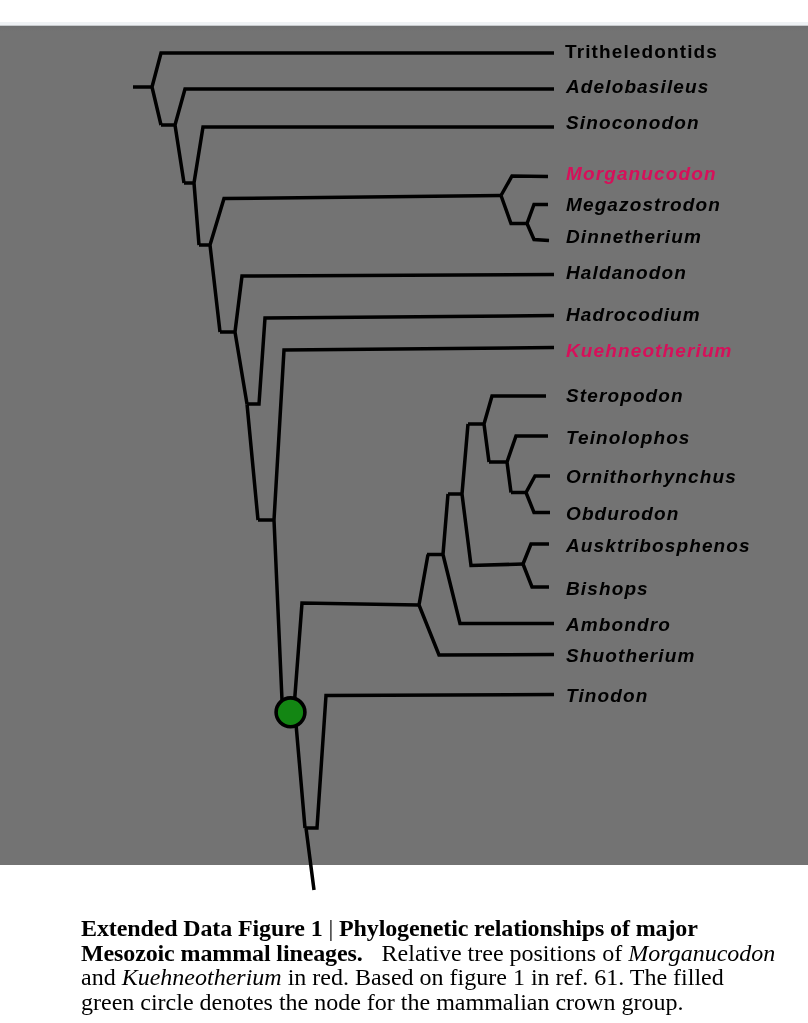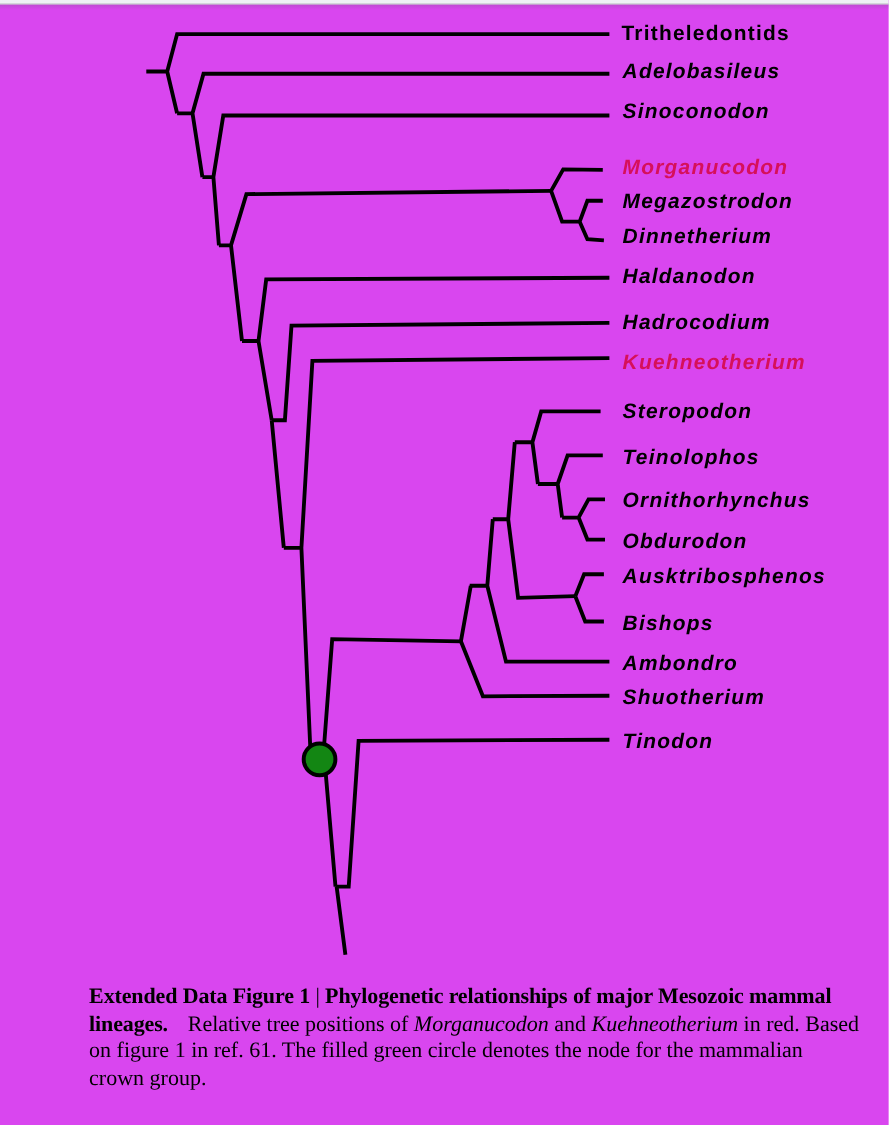--- a/index.html
+++ b/index.html
@@ -1,24 +1,24 @@
 <!DOCTYPE html>
 <html><head>
 <meta charset="utf-8">
 <style>
   html,body{margin:0;padding:0;background:#fff;width:808px;height:1023px;overflow:hidden;}
-  #page{position:relative;width:808px;height:1023px;background:#d946ef;}
+  #page{position:relative;width:808px;height:843px;background:#737373;margin-top:22px;}
   #topbar{position:absolute;left:0;top:0;width:808px;height:3px;background:#eef1f4;border-bottom:1px solid #c7cacd;}
   #topshadow{position:absolute;left:0;top:4px;width:808px;height:5px;background:linear-gradient(to bottom,rgba(90,95,100,0.22),rgba(90,95,100,0));}
   svg{position:absolute;left:0;top:0;}
   svg text{font-family:"Liberation Sans",sans-serif;font-weight:bold;font-size:19px;letter-spacing:1.12px;}
   .it{font-style:italic;}
   .red{fill:#d6105a;}
   #caption{position:absolute;left:81px;top:894px;width:700px;
-    font-family:"Liberation Serif",serif;font-size:20px;line-height:24.7px;color:#000;}
+    font-family:"Liberation Serif",serif;font-size:24px;line-height:24.7px;color:#000;}
 </style>
 </head>
 <body>
 <div id="page">
   <div id="topbar"></div>
   <div id="topshadow"></div>
   <svg width="808" height="1023" viewBox="0 0 808 1023">
     <g fill="none" stroke="#000" stroke-width="3.5" stroke-linejoin="miter">
 
       <path d="M133,65 L152,65 M554,31 L161,31 L152,65 L161,103"></path>

